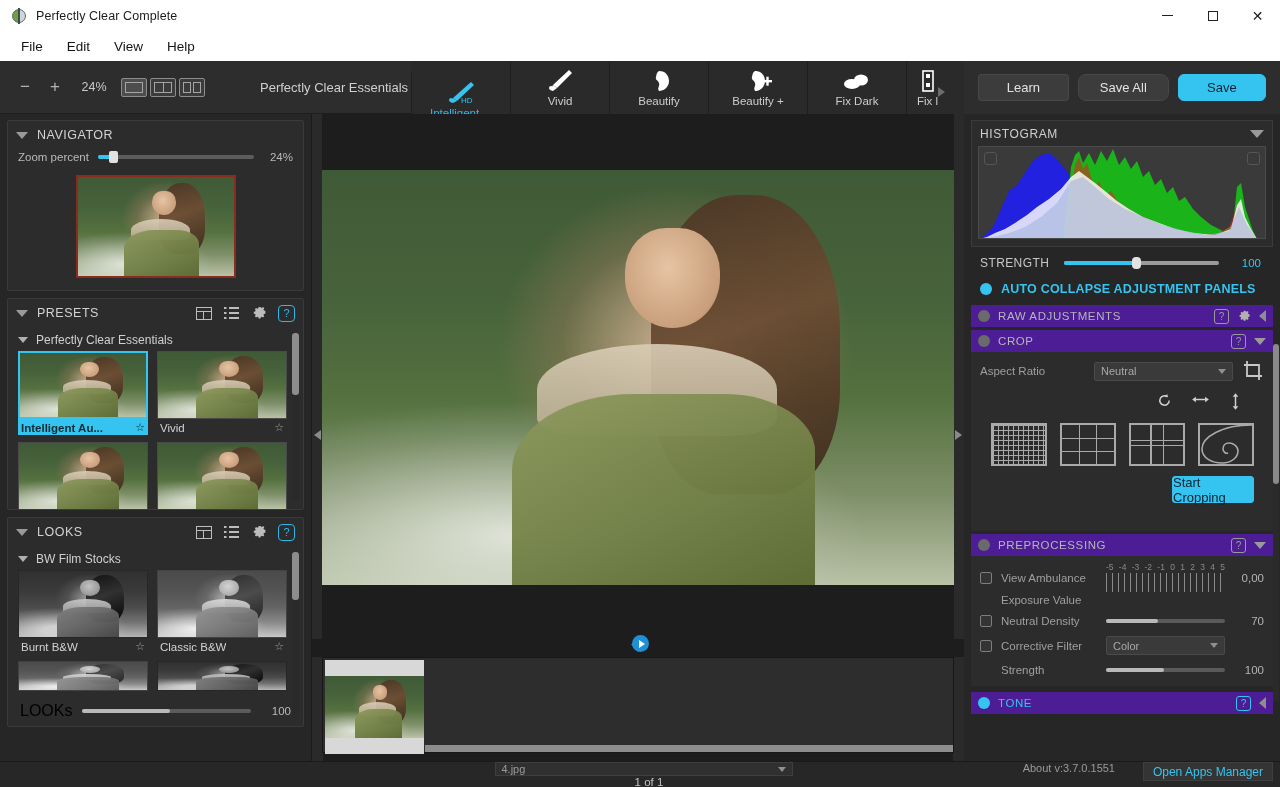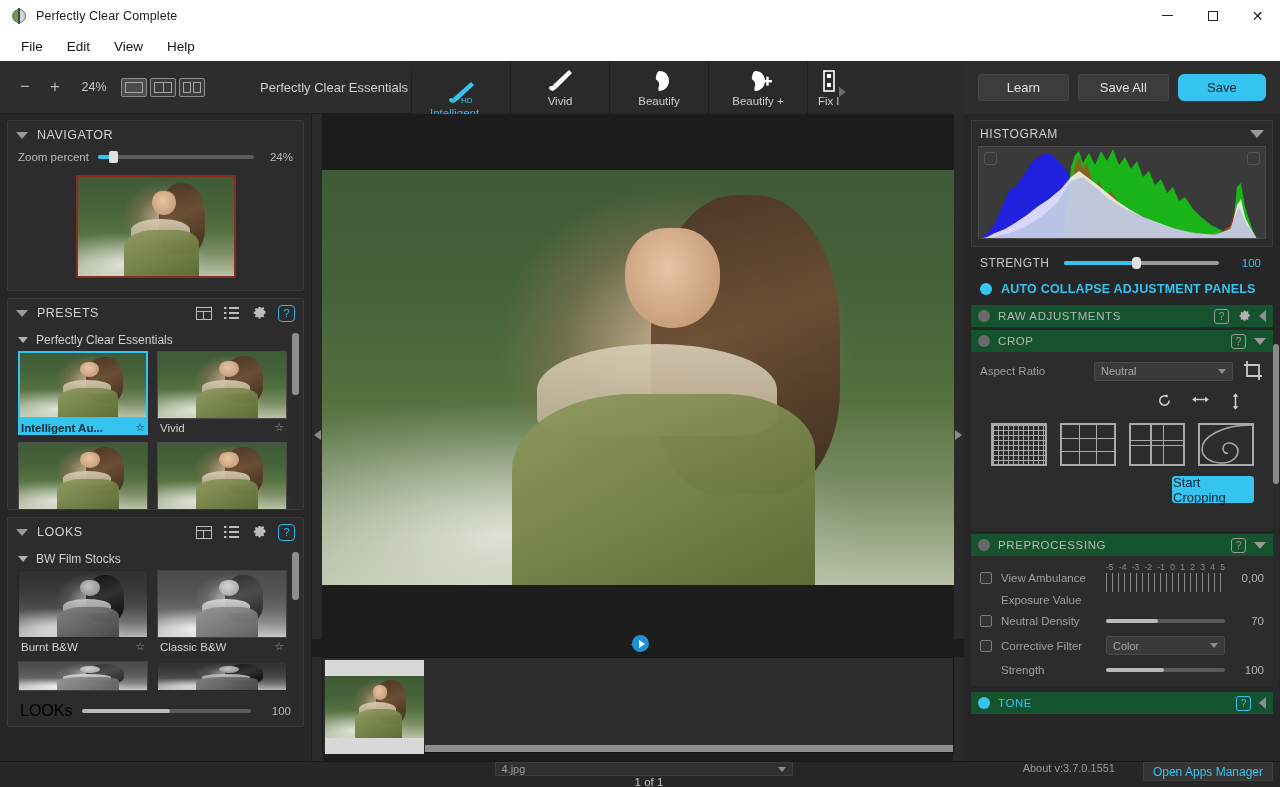--- a/index.html
+++ b/index.html
@@ -74,21 +74,21 @@
   .strip-arrow { position:absolute; right:3px; top:26px; width:0;height:0;
      border-left:7px solid #6d6d6d; border-top:5px solid transparent; border-bottom:5px solid transparent; }
 
   
   .rightbtns { position:absolute; right:0; top:61px; width:316px; height:53px; background:#2d2d2d;
                display:flex; align-items:center; gap:9px; padding:0 14px; }
   .btn { height:27px; border-radius:3px; background:#3c3c3c; color:#e2e2e2; font-size:13px;
          display:flex; align-items:center; justify-content:center; border:1px solid #474747; }
   .btn.primary { background:#35c4f0; color:#123; border-color:#35c4f0; }
   .btn.learn { width:101px; }
-  .btn.saveall { width:101px; }
+  .btn.saveall { width:101px;border-radius:8px; }
   .btn.save { width:98px;border-radius:6px; }
 
   
   .leftpanel { position:absolute; left:0; top:114px; width:312px; bottom:26px; background:#262626;
                border-right:1px solid #1b1b1b; padding:6px 7px; }
   .card { background:#2c2c2c; border:1px solid #3a3a3a; border-radius:2px; margin-bottom:7px; }
   .card-head { height:28px; display:flex; align-items:center; padding:0 8px; gap:9px; }
   .tri-down { width:0;height:0;border-left:6px solid transparent;border-right:6px solid transparent;border-top:7px solid #9a9a9a; }
   .card-title { font-size:12.5px; color:#d2d2d2; letter-spacing:.5px; flex:1; }
   .head-ico { width:19px;height:19px;display:flex;align-items:center;justify-content:center;color:#b9b9b9; }
@@ -178,21 +178,21 @@
   .histo { height:93px; margin:0 6px 7px 6px; background:#3a3a3a; border:1px solid #4a4a4a; position:relative; overflow:hidden; }
   .histo .hbox { position:absolute; width:13px; height:13px; border:1px solid #555; border-radius:3px; top:5px; }
   .strength-row { display:flex; align-items:center; gap:12px; padding:9px 12px 8px 9px; }
   .strength-row .lbl { font-size:12px; color:#c8c8c8; letter-spacing:.4px; width:72px;}
   .autocollapse { display:flex; align-items:center; gap:9px; padding:4px 9px 9px 9px; }
   .dot { width:12px; height:12px; border-radius:50%; background:#35c4f0; }
   .dot.off { background:#6a6a6a; }
   .autocollapse .t { font-size:12.5px; color:#35c4f0; letter-spacing:.2px; font-weight:bold; }
 
   .sect { margin-bottom:3px; }
-  .sect-head { height:22px; background:#14532d; display:flex; align-items:center; gap:8px; padding:0 7px; }
+  .sect-head { height:22px; background:#4c1d95; display:flex; align-items:center; gap:8px; padding:0 7px; }
   .sect-title { font-size:11.5px; color:#b6b6b6; letter-spacing:.6px; flex:1; }
   .sect-title.on { color:#35c4f0; }
   .help2 { width:15px;height:15px;border:1.3px solid #9a9a9a;border-radius:3px;color:#9a9a9a;font-size:10px;
            display:flex;align-items:center;justify-content:center; }
   .help2.on { border-color:#35c4f0; color:#35c4f0; }
   .gear { width:14px;height:14px;color:#b0b0b0; font-size:12px; display:flex;align-items:center;justify-content:center; }
   .tri-dn-s { width:0;height:0;border-left:6px solid transparent;border-right:6px solid transparent;border-top:7px solid #9a9a9a; }
   .tri-lf-s { width:0;height:0;border-top:6px solid transparent;border-bottom:6px solid transparent;border-right:7px solid #8e8e8e; }
 
   .sect-body { background:#2c2c2c; padding:8px 9px 10px 9px; }
@@ -335,20 +335,29 @@
     <div class="ps-item">
       <div class="ps-ico">
         <svg width="34" height="24" viewBox="0 0 34 24">
           <path d="M14 2 C21 2 24 7 24 12 C24 18 19 22 14 22 C12 19 15 17 14 14 C13 11 10 11 11 8 C11.5 5 12 3 14 2 Z" fill="#ffffff"></path>
           <rect x="22" y="11" width="9" height="2.4" fill="#ffffff"></rect>
           <rect x="25.3" y="7.7" width="2.4" height="9" fill="#ffffff"></rect>
         </svg>
       </div>
       <div class="ps-label">Beautify +</div>
     </div>
+    <div class="ps-item">
+      <div class="ps-ico">
+        <svg width="34" height="24" viewBox="0 0 34 24">
+          <ellipse cx="21" cy="11" rx="7" ry="5.5" fill="#ffffff"></ellipse>
+          <ellipse cx="12" cy="15" rx="8" ry="5" fill="#ffffff"></ellipse>
+        </svg>
+      </div>
+      <div class="ps-label">Fix Dark</div>
+    </div>
     <div class="ps-item last">
       <div class="ps-ico">
         <svg width="18" height="24" viewBox="0 0 18 24">
           <rect x="4" y="2" width="10" height="20" fill="none" stroke="#ffffff" stroke-width="1.6"></rect>
           <rect x="7" y="5" width="4" height="4" fill="#ffffff"></rect>
           <rect x="7" y="14" width="4" height="4" fill="#ffffff"></rect>
         </svg>
       </div>
       <div class="ps-label">Fix l</div>
       <div class="strip-arrow"></div>

